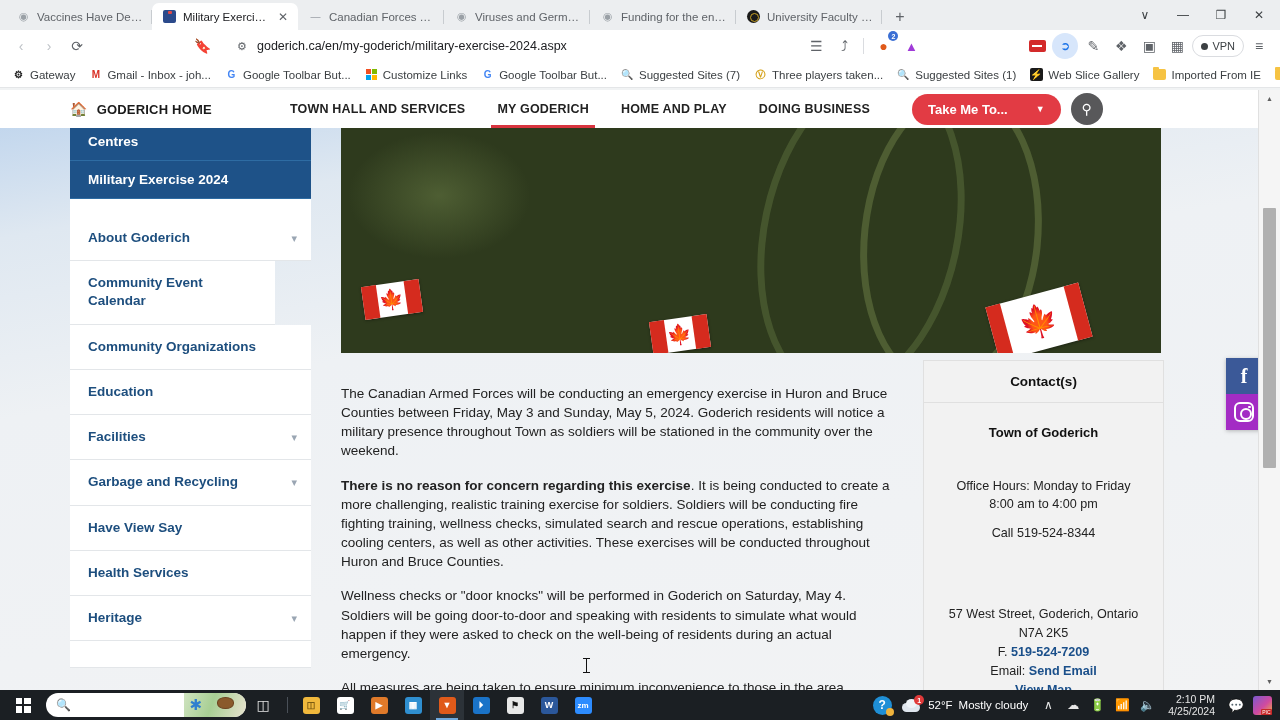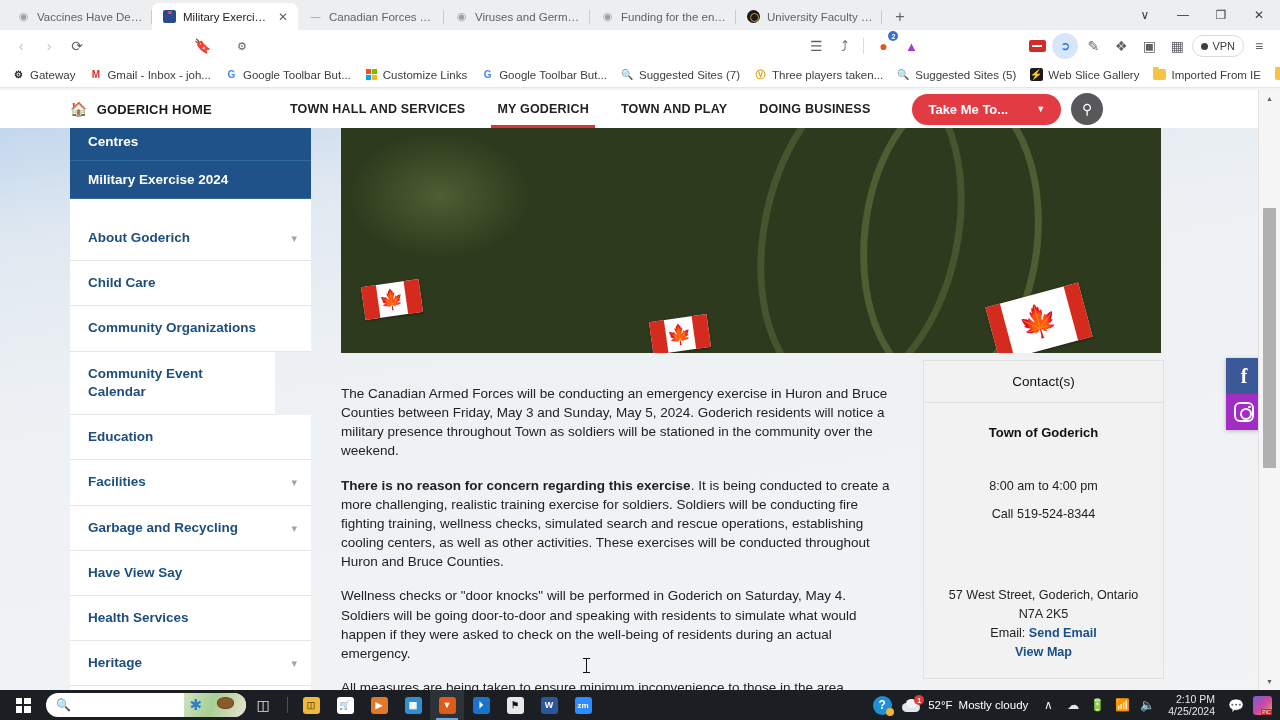--- a/index.html
+++ b/index.html
@@ -134,21 +134,21 @@
   .flagpatch::before{left:0;} .flagpatch::after{right:0;}
   .maple { position:absolute; left:50%; top:50%; transform:translate(-50%,-50%);
            color:#d52b1e; font-size:20px; line-height:1; }
 
   .body-col { position:absolute; left:0; top:256px; width:556px; }
   .body-col p { font-size:13.5px; line-height:1.42; color:#222; margin-bottom:15px; }
   .body-col b { font-weight:bold; }
 
   .contact { position:absolute; left:582px; top:232px; width:241px; background:#f2f2f2;
              border:1px solid #e0e0e0; }
-  .c-head { text-align:center; font-weight:normal; font-size:13.5px; color:#111;
+  .c-head { text-align:center; font-weight:bold; font-size:13.5px; color:#111;
             padding:13px 0; border-bottom:1px solid #e0e0e0; }
   .c-body { padding:20px 14px 16px; text-align:center; font-size:12.6px; color:#222; line-height:1.5; }
   .c-org { font-weight:bold; font-size:13px; color:#111; }
   .c-link { color:#1a4f8a; font-weight:bold; }
   .sp28 { height:28px; } .sp34 { height:34px; } .sp10 { height:10px; }
 
   
   .social { position:absolute; right:18px; top:268px; width:36px; z-index:8;
             box-shadow:0 1px 4px rgba(0,0,0,.25); }
   .soc { width:36px; height:36px; display:flex; align-items:center; justify-content:center;
@@ -257,20 +257,21 @@
   </div>
 
   <div class="toolbar">
     <div class="tbtn dim">‹</div>
     <div class="tbtn dim">›</div>
     <div class="tbtn">⟳</div>
     <div style="width:96px"></div>
     <div class="tbtn">🔖</div>
     <div class="omnibox">
       <span class="tbtn" style="width:16px;height:16px;font-size:11px;flex:0 0 16px">⚙</span>
+      <span class="url" title="Search or enter address">goderich.ca/en/my-goderich/military-exercise-2024.aspx</span>
     </div>
     <div class="tbtn">☰</div>
     <div class="tbtn">⤴</div>
     <div style="width:1px;height:16px;background:#dadce0;margin:0 4px"></div>
     <div class="tbtn badge-dot">
       <span style="color:#e05a1a;font-size:14px">●</span>
       <span class="cnt">2</span>
     </div>
     <div class="tbtn">
       <span style="color:#a03ad8;font-size:13px">▲</span>
@@ -326,21 +327,21 @@
     <div class="bm">
       <span class="bmicon" style="color:#4285f4">🔍</span>
       <span>Suggested Sites (7)</span>
     </div>
     <div class="bm">
       <span class="bmicon" style="color:#d4a017">Ⓥ</span>
       <span>Three players taken...</span>
     </div>
     <div class="bm">
       <span class="bmicon" style="color:#4285f4">🔍</span>
-      <span>Suggested Sites (5)</span>
+      <span>Suggested Sites (1)</span>
     </div>
     <div class="bm">
       <span class="bmicon" style="background:#1a1a1a;color:#fff;border-radius:2px">⚡</span>
       <span>Web Slice Gallery</span>
     </div>
     <div class="bm">
       <span class="bmicon">
           <span class="folder"></span>
         </span>
       <span>Imported From IE</span>
@@ -357,21 +358,21 @@
   <div class="viewport">
 
     <div class="sitehead">
       <div class="brand">
         <span class="home-ico">🏠</span>
         <span>GODERICH HOME</span>
       </div>
       <div class="navmenu">
         <div class="navitem">TOWN HALL AND SERVICES</div>
         <div class="navitem active">MY GODERICH</div>
-        <div class="navitem">TOWN AND PLAY</div>
+        <div class="navitem">HOME AND PLAY</div>
         <div class="navitem">DOING BUSINESS</div>
       </div>
       <div class="takeme">
         <span>Take Me To...</span>
         <span class="caret">▼</span>
       </div>
       <div class="searchbtn">
         <span>⚲</span>
       </div>
     </div>
@@ -380,28 +381,25 @@
 
       <div class="sidebar">
         <div class="sb-cur first">Centres</div>
         <div class="sb-cur">Military Exercise 2024</div>
         <div class="sb-gap"></div>
 
         <div class="sb-item">
           <span>About Goderich</span>
           <span class="sb-chev">▾</span>
         </div>
-        <div class="sb-item">
-          <span>Child Care</span>
-        </div>
-        <div class="sb-item">
-          <span>Community Organizations</span>
-        </div>
         <div class="sb-item" style="max-width:205px">
           <span>Community Event Calendar</span>
+        </div>
+        <div class="sb-item">
+          <span>Community Organizations</span>
         </div>
         <div class="sb-item">
           <span>Education</span>
         </div>
         <div class="sb-item">
           <span>Facilities</span>
           <span class="sb-chev">▾</span>
         </div>
         <div class="sb-item">
           <span>Garbage and Recycling</span>
@@ -447,28 +445,32 @@
           </p>
           <p>Wellness checks or "door knocks" will be performed in Goderich on Saturday, May 4.   Soldiers will be going door-to-door and speaking with residents to simulate what would happen if they were asked to check on the well-being of residents during an actual emergency.</p>
           <p>All measures are being taken to ensure minimum inconvenience to those in the area. Members of the public are asked to take extra caution if approaching military vehicles and troops and are thanked in advance for their understanding and co-operation.</p>
         </div>
 
         <div class="contact">
           <div class="c-head">Contact(s)</div>
           <div class="c-body">
             <div class="c-org">Town of Goderich</div>
             <div class="sp34"></div>
+            <div>Office Hours:  Monday to Friday</div>
             <div>8:00 am to 4:00 pm</div>
             <div class="sp10"></div>
             <div>Call 519-524-8344</div>
             <div class="sp34"></div>
             <div class="sp28"></div>
             <div>57 West Street, Goderich, Ontario</div>
             <div>N7A 2K5</div>
             <div>
+              <span>F. </span><span class="c-link">519-524-7209</span>
+            </div>
+            <div>
               <span>Email: </span><span class="c-link">Send Email</span>
             </div>
             <div class="c-link">View Map</div>
           </div>
         </div>
 
       </div>
 
       <div class="cursor-i"></div>
     </div>

